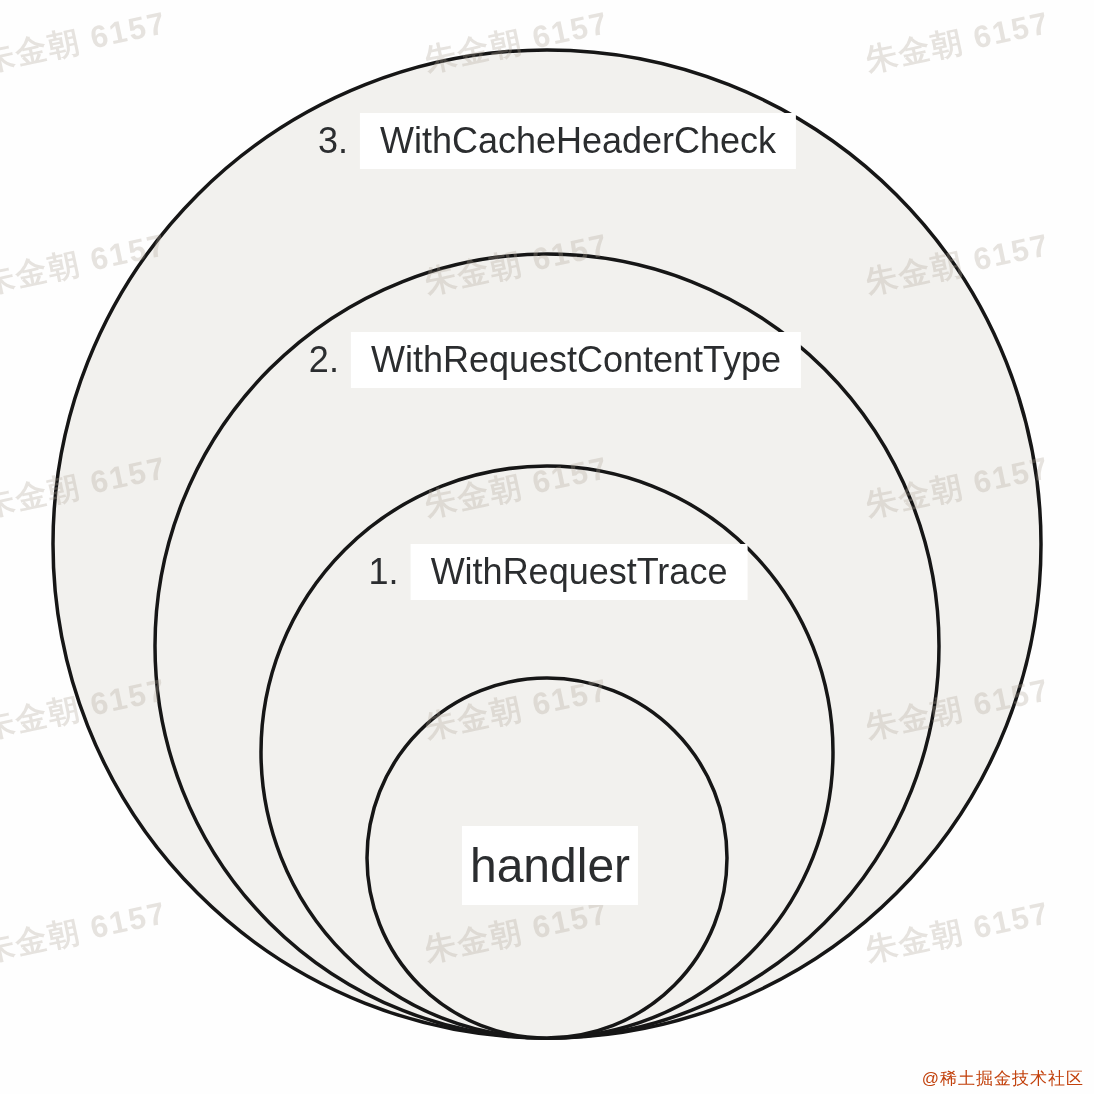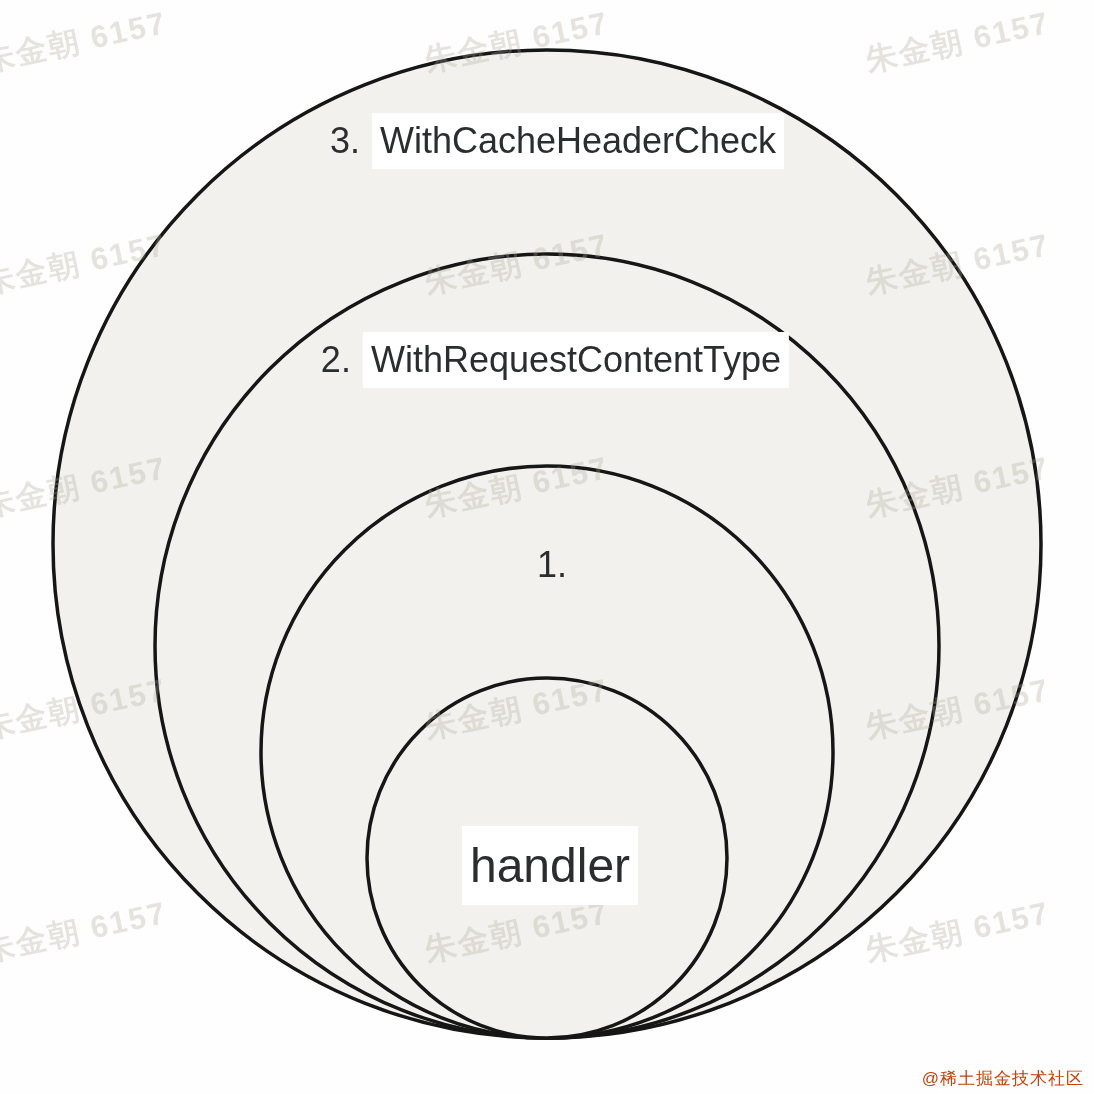--- a/index.html
+++ b/index.html
@@ -44,21 +44,21 @@
     align-items: baseline;
     white-space: nowrap;
     font-size: 36px;
     color: #2b2d2f;
   }
   .ring-label .prefix {
     margin-right: 12px;
   }
   .ring-label .name {
     background: #ffffff;
-    padding: 7px 8px;
+    padding: 7px 20px;
   }
   .handler-label {
     font-size: 48px;
   }
   .handler-label .name {
     padding: 12px 8px;
   }
   .credit {
     position: absolute;
     right: 10px;
@@ -103,20 +103,21 @@
     <span class="name">WithCacheHeaderCheck</span>
   </div>
 
   <div class="ring-label" style="left:555px; top:332px;">
     <span class="prefix">2.</span>
     <span class="name">WithRequestContentType</span>
   </div>
 
   <div class="ring-label" style="left:558px; top:544px;">
     <span class="prefix">1.</span>
+    <span class="name">WithRequestTrace</span>
   </div>
 
   <div class="ring-label handler-label" style="left:550px; top:826px;">
     <span class="name">handler</span>
   </div>
 
   <div class="credit">@稀土掘金技术社区</div>
 
 </div>
 

